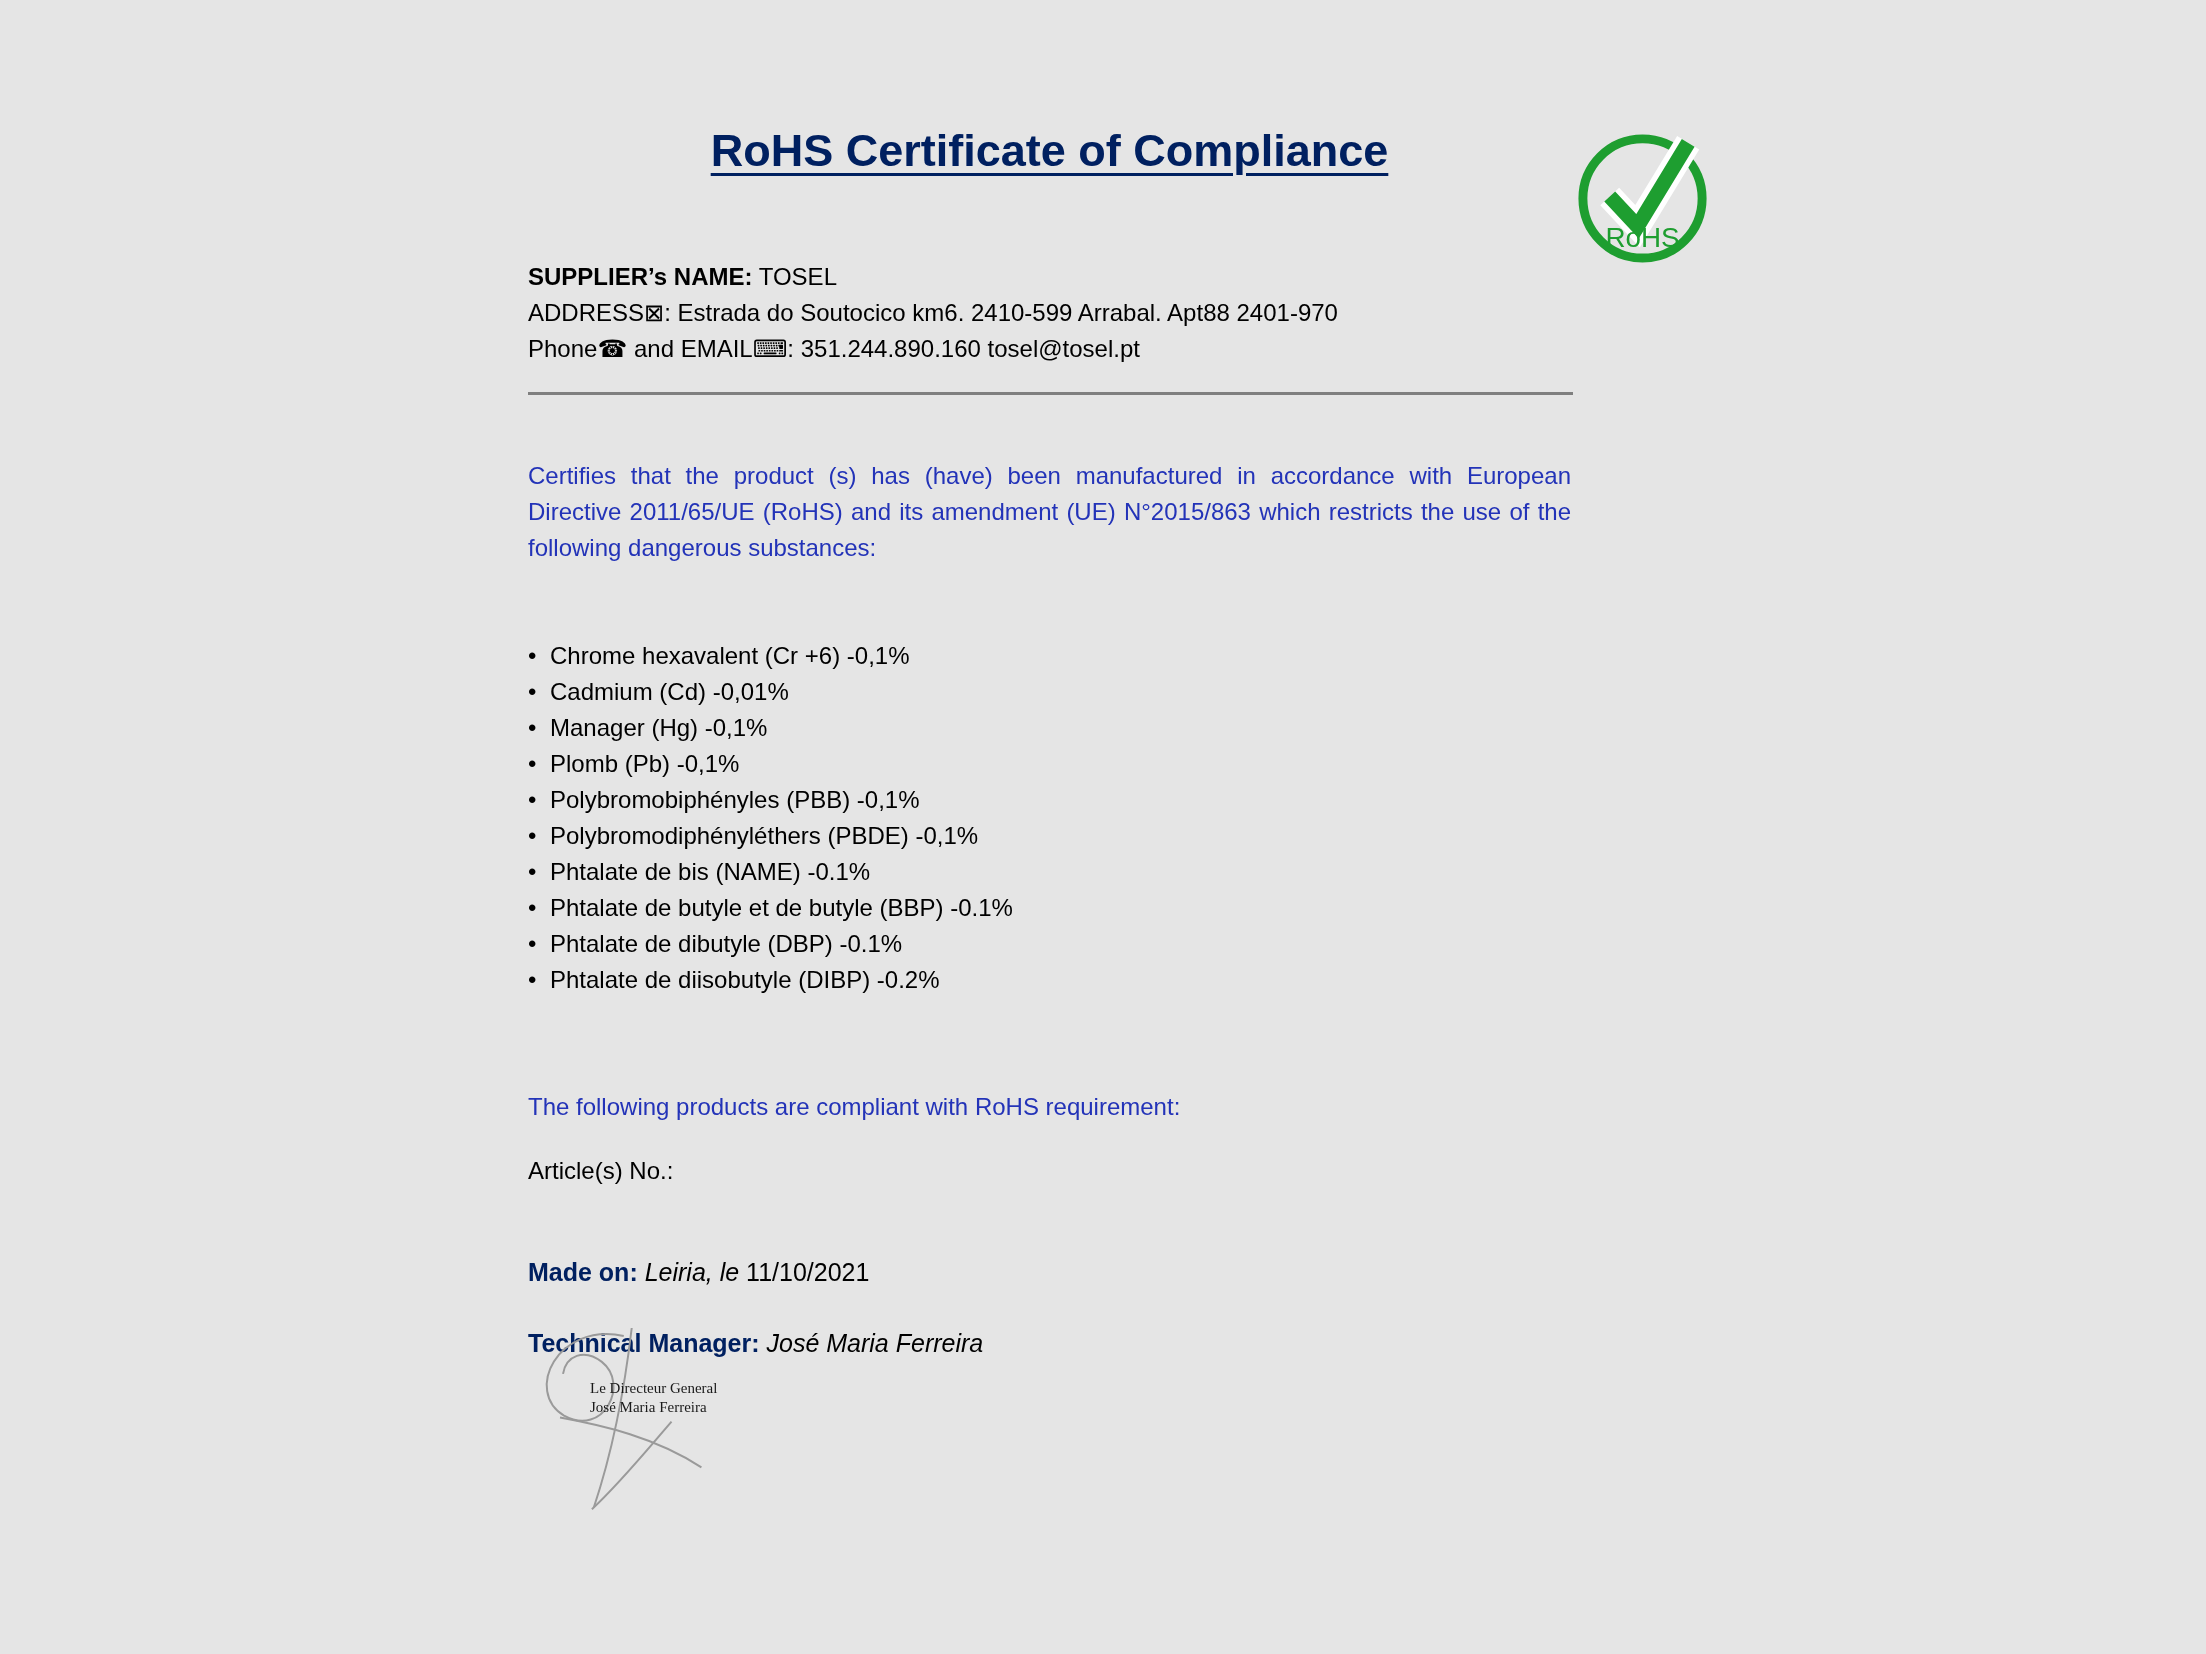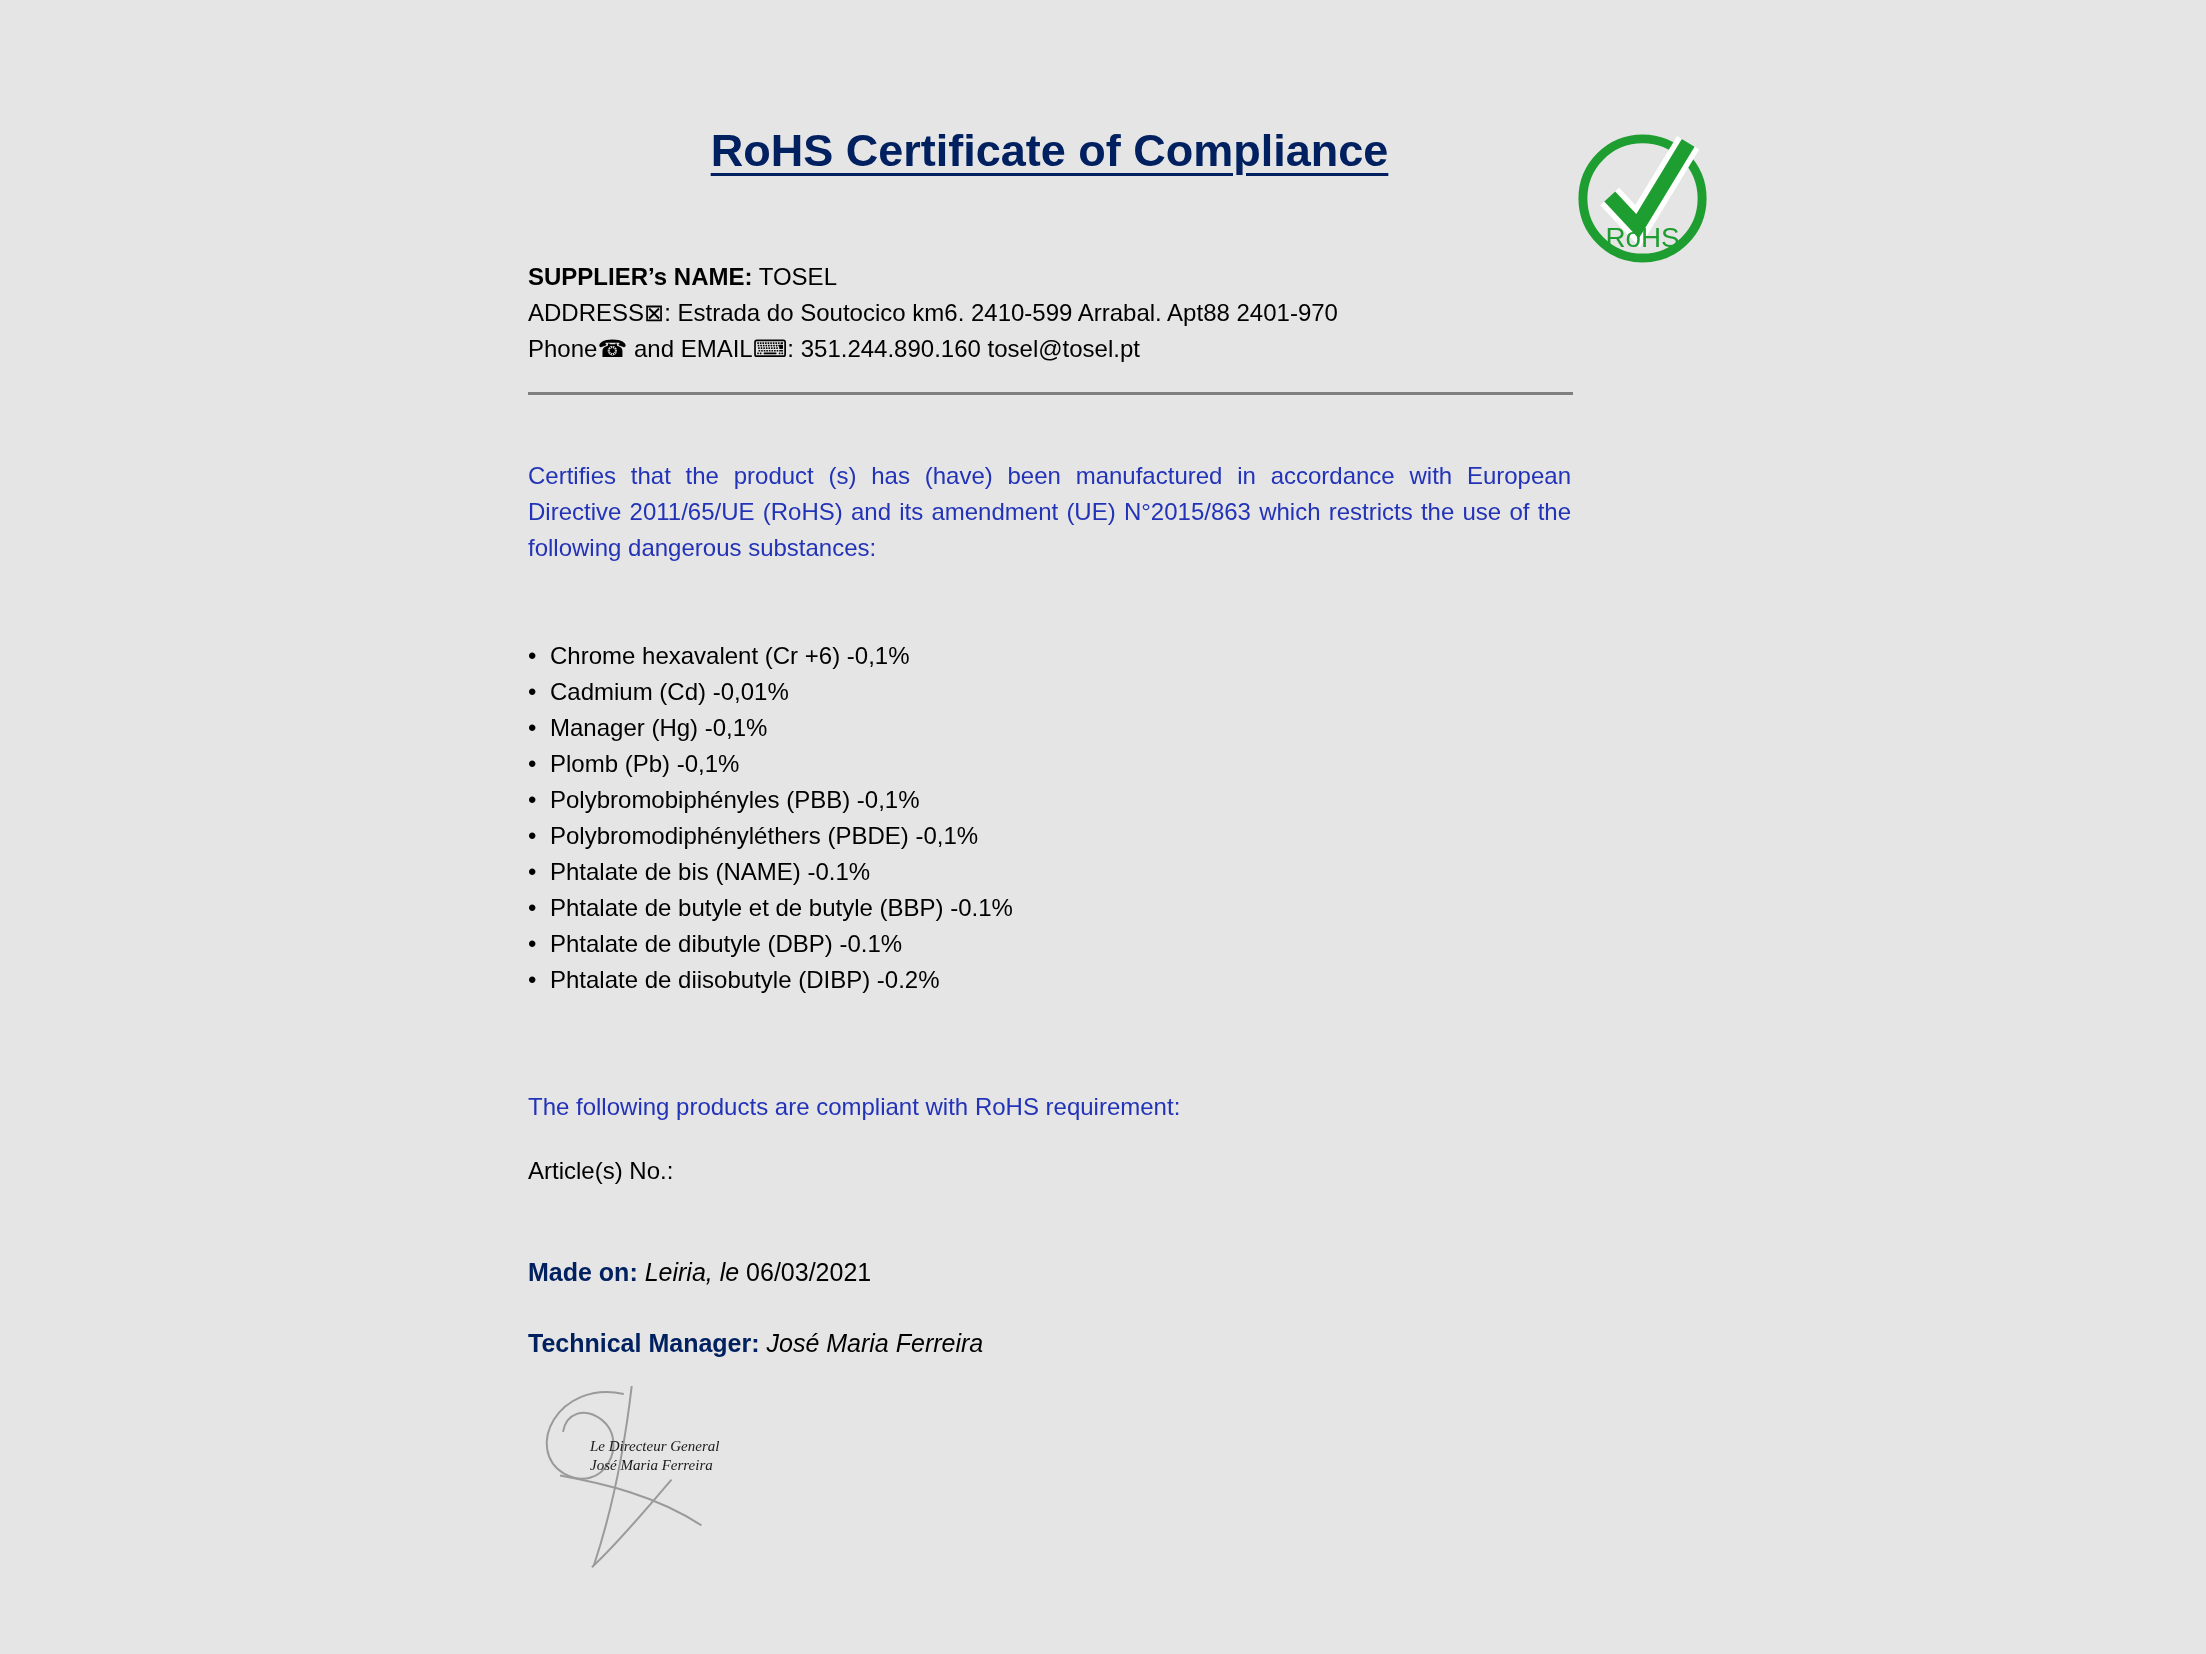--- a/index.html
+++ b/index.html
@@ -109,24 +109,23 @@
     left: 528px;
     top: 1329px;
     font-size: 25px;
   }
   .navy-label { font-weight: bold; color: #002060; }
   .italic { font-style: italic; }
 
   .signature-area {
     position: absolute;
     left: 532px;
-    top: 1384px;
+    top: 1326px;
     width: 299px;
     height: 229px;
-    font-style: italic;
   }
   .signature-area svg { position: absolute; left: 0; top: 0; }
   .sig-text {
     position: absolute;
     left: 58px;
     top: 53px;
     font-family: "Liberation Serif", serif;
     font-size: 15px;
     line-height: 19px;
     color: #1a1a1a;
@@ -175,21 +174,21 @@
     <li><span class="bullet-marker">•</span><span>Phtalate de butyle et de butyle (BBP) -0.1%</span></li>
     <li><span class="bullet-marker">•</span><span>Phtalate de dibutyle (DBP) -0.1%</span></li>
     <li><span class="bullet-marker">•</span><span>Phtalate de diisobutyle (DIBP) -0.2%</span></li>
   </ul>
 
   <p class="compliance-statement">The following products are compliant with RoHS requirement:</p>
 
   <p class="articles-line">Article(s) No.:</p>
 
   <p class="made-on-line">
-    <span class="navy-label">Made on:</span><span class="italic"> Leiria, le</span><span> 06/03/2021</span>
+    <span class="navy-label">Made on:</span><span class="italic"> Leiria, le</span><span> 11/10/2021</span>
   </p>
 
   <p class="manager-line">
     <span class="navy-label">Technical Manager:</span><span class="italic"> José Maria Ferreira</span>
   </p>
 
   <div class="signature-area">
     <svg width="299" height="229" viewBox="0 0 300 230">
       <g fill="none" stroke="#9a9a9a" stroke-width="2">
         <path d="M 92 10 C 25 -4, -8 66, 32 90 C 72 112, 98 58, 70 36 C 52 22, 34 30, 31 48"></path>

